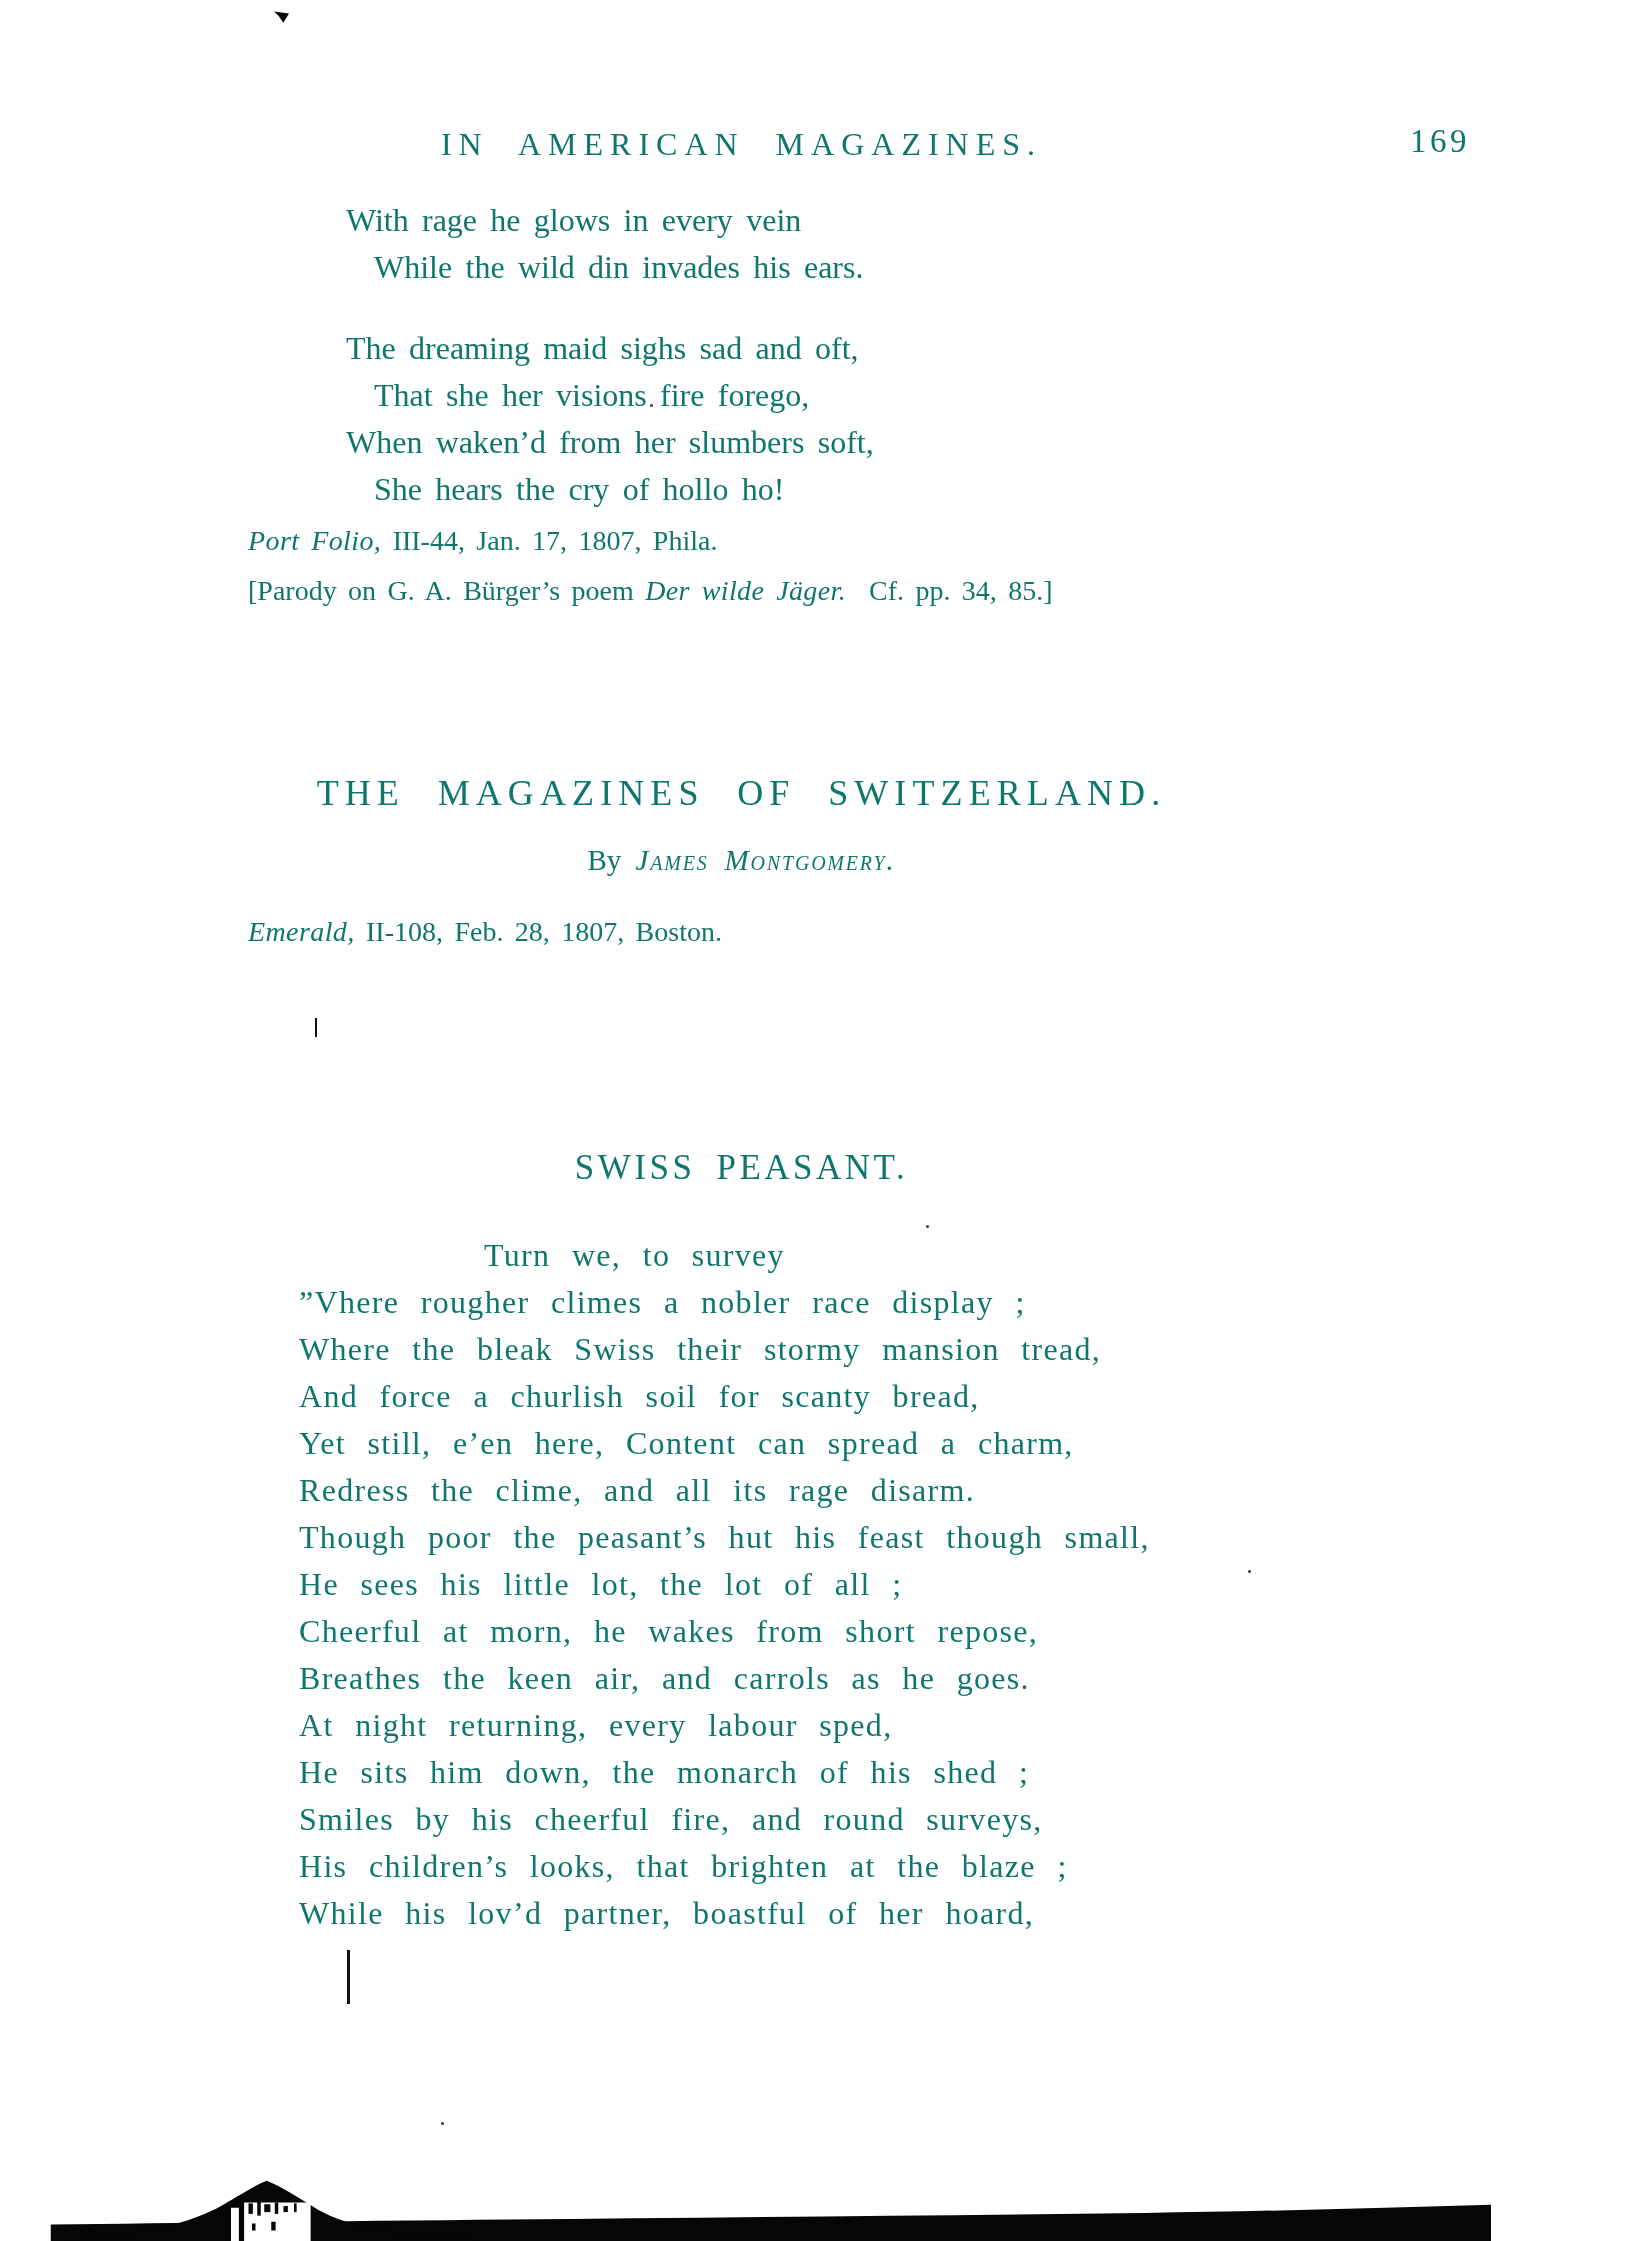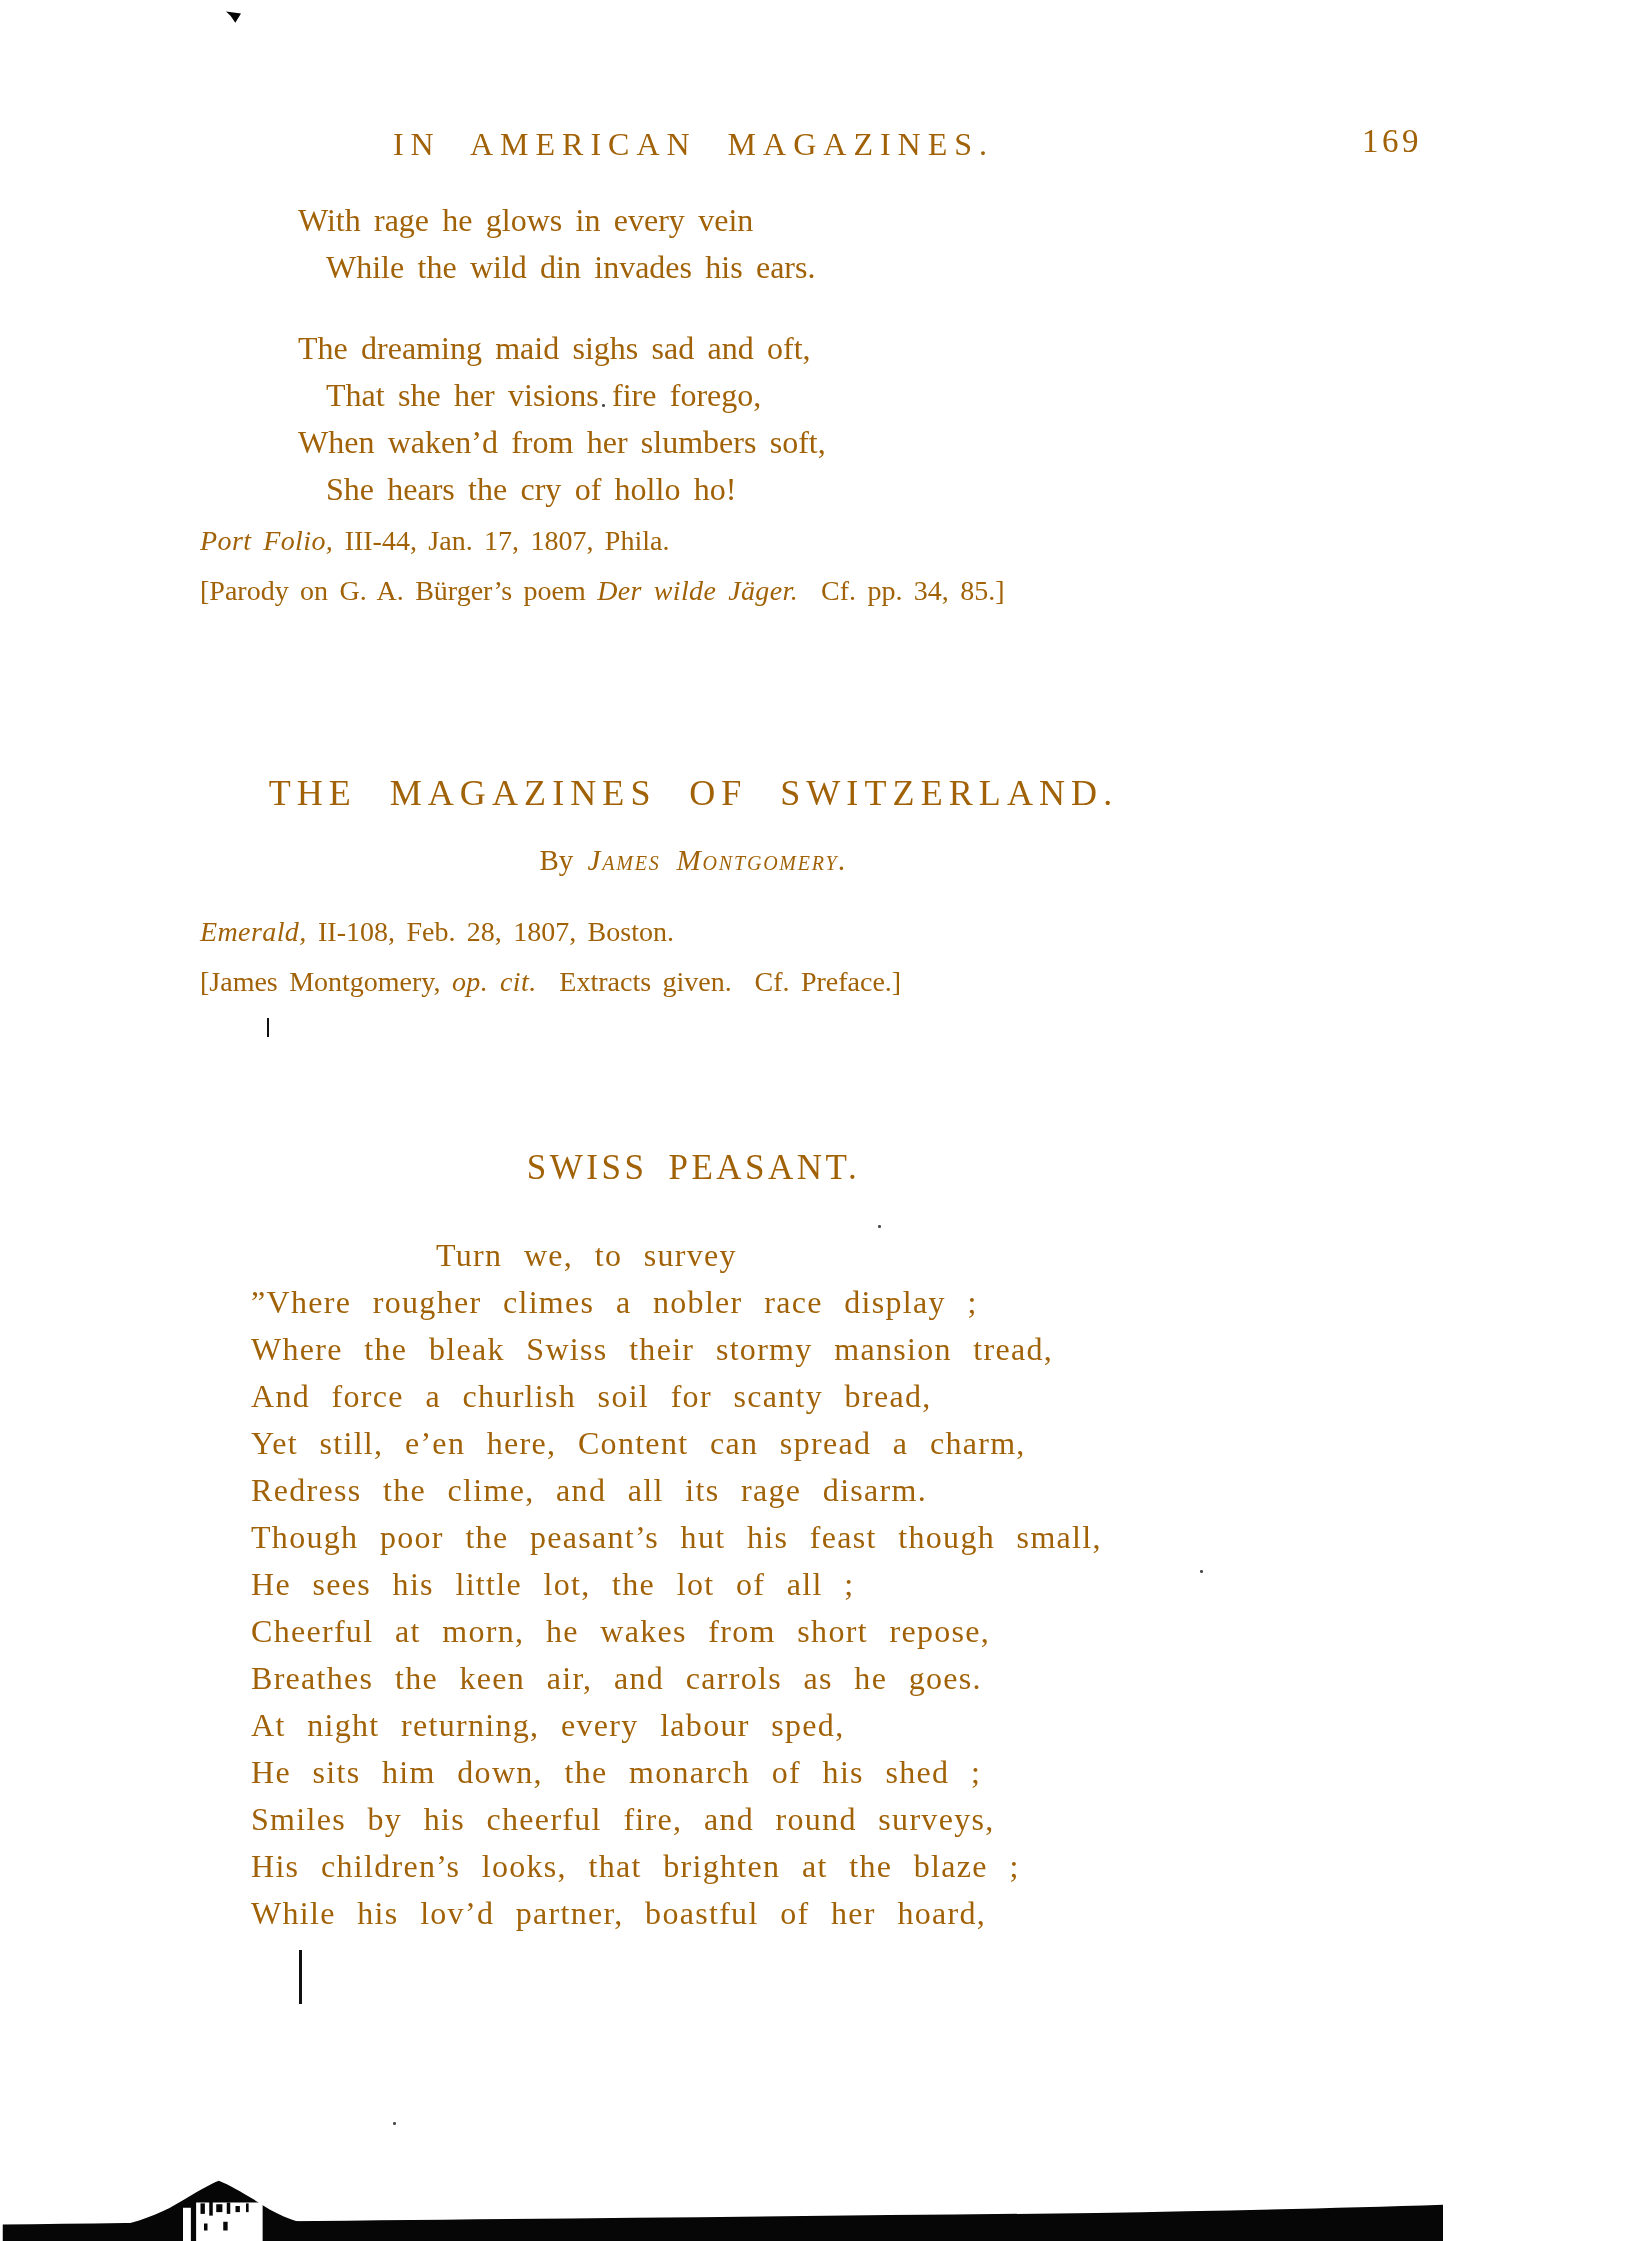--- a/index.html
+++ b/index.html
@@ -1,22 +1,23 @@
 <!DOCTYPE html>
 <html style="font-size:14px"><head>
 <meta charset="utf-8">
 <style>
   html,body{margin:0;padding:0;background:#ffffff;}
   .page{
     position:relative;
     width:1443px;height:2241px;
     background:#ffffff;
-    color:#a16207;
+    color:#0f766e;
     font-family:"Liberation Serif","DejaVu Serif",serif;
     overflow:hidden;
+    margin-left:48px;
   }
   .col{position:absolute;left:200px;width:987px;}
   .center{text-align:center;}
 
   .running-head{
     top:126px;
     font-size:32px;
     letter-spacing:7px;
     word-spacing:16px;
   }
@@ -102,21 +103,20 @@
   <div class="cite" style="top:525px;"><i>Port Folio,</i><span> III-44, Jan. 17, 1807, Phila.</span></div>
 
   <div class="cite" style="top:575px;"><span>[Parody on G. A. Bürger’s poem </span><i>Der wilde Jäger.</i><span>  Cf. pp. 34, 85.]</span></div>
 
   <div class="col center section-title">THE MAGAZINES OF SWITZERLAND.</div>
 
   <div class="col center byline"><span>By </span><span class="sc">James Montgomery.</span></div>
 
   <div class="cite" style="top:916px;"><i>Emerald,</i><span> II-108, Feb. 28, 1807, Boston.</span></div>
 
-  <div class="cite" style="top:966px;"><span>[James Montgomery, </span><i>op. cit.</i><span>  Extracts given.  Cf. Preface.]</span></div>
 
   <div class="tick tick-a"></div>
   <div class="tick tick-b"></div>
 
   <div class="col center swiss-heading">SWISS PEASANT.</div>
 
   <div class="poem">
     <div class="first">Turn we, to survey</div>
     <div>”Vhere rougher climes a nobler race display ;</div>
     <div>Where the bleak Swiss their stormy mansion tread,</div>

